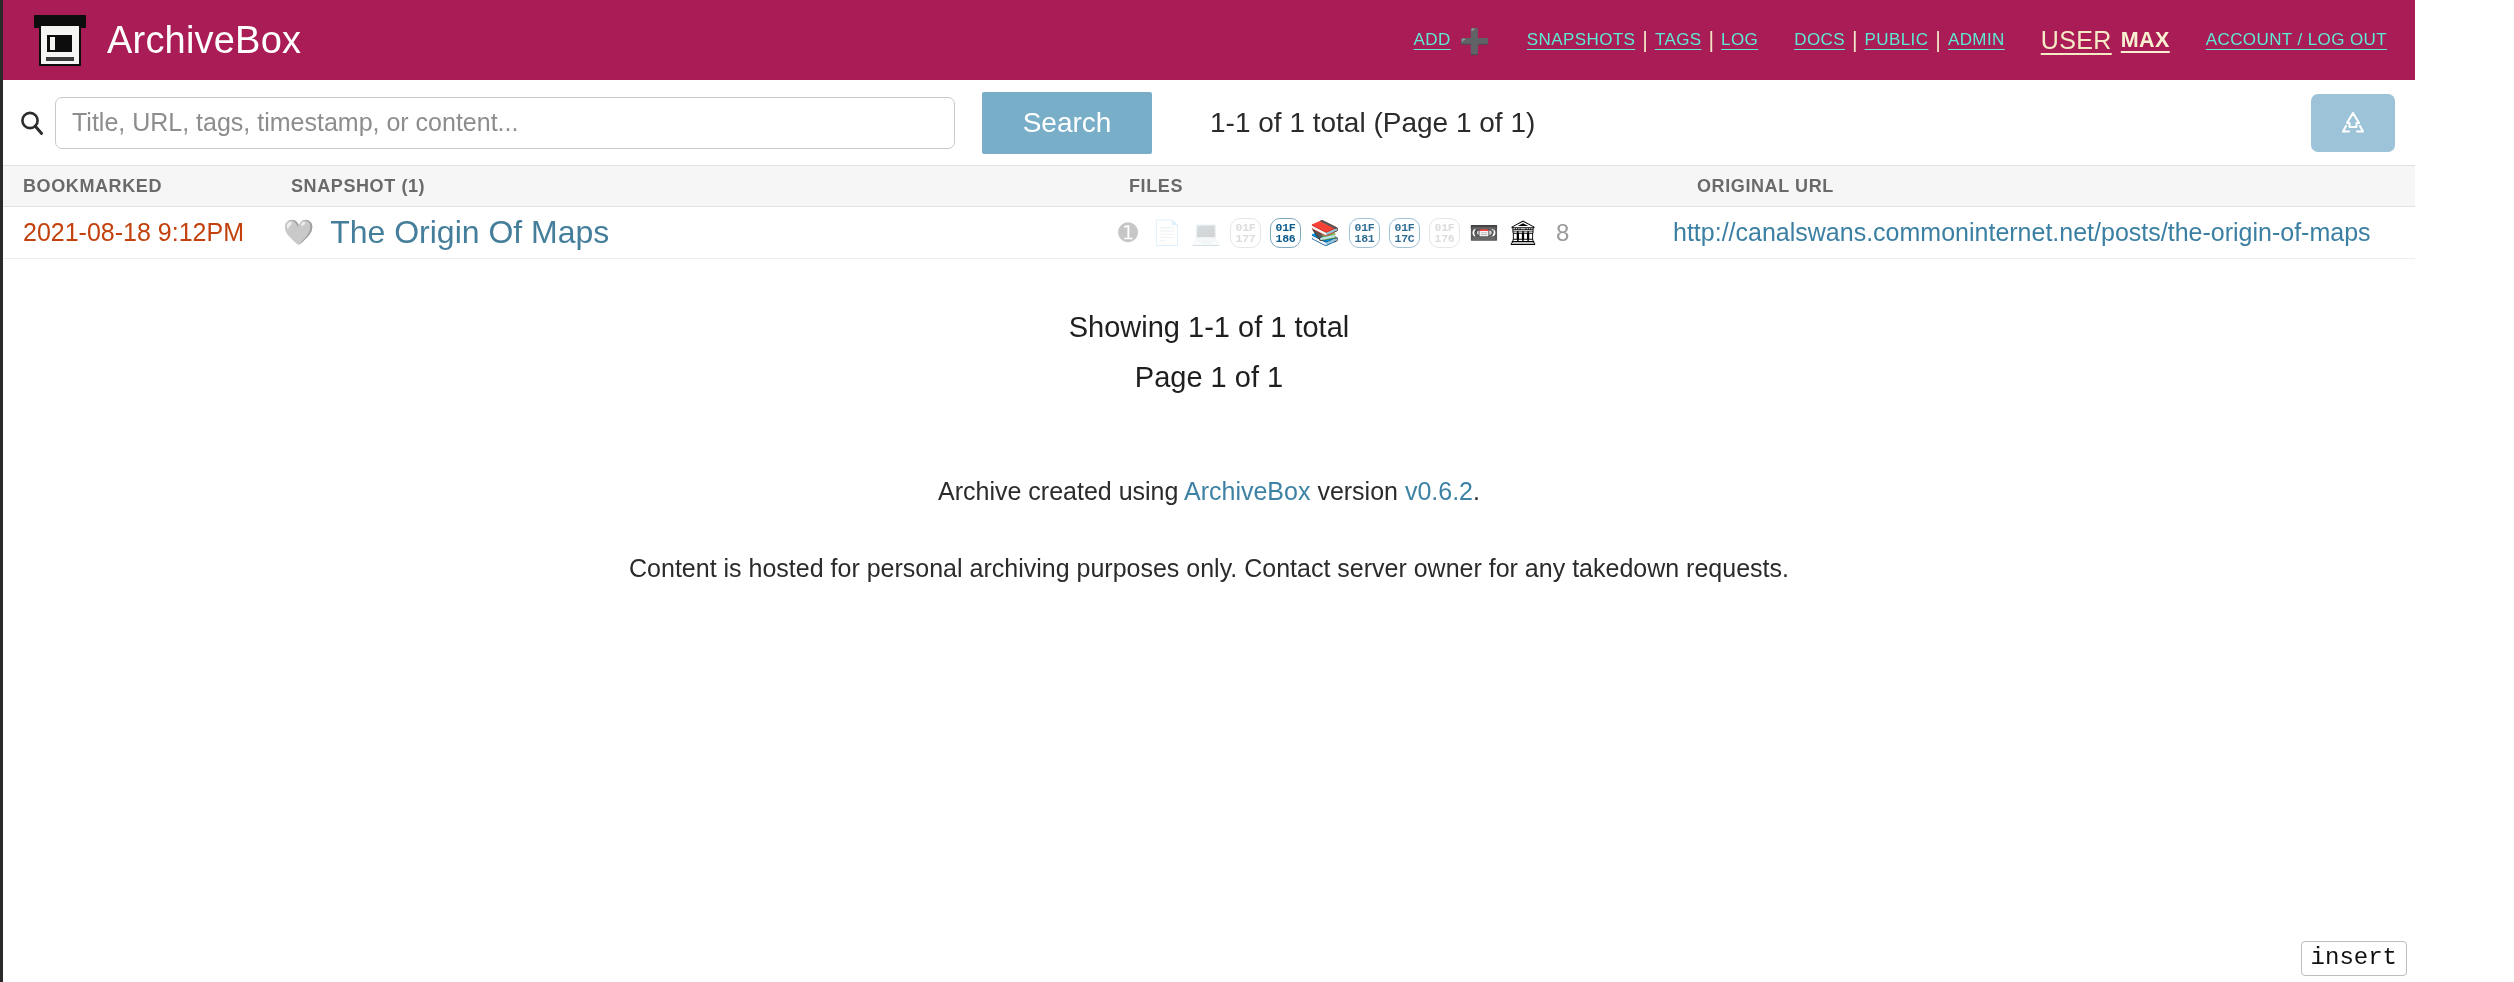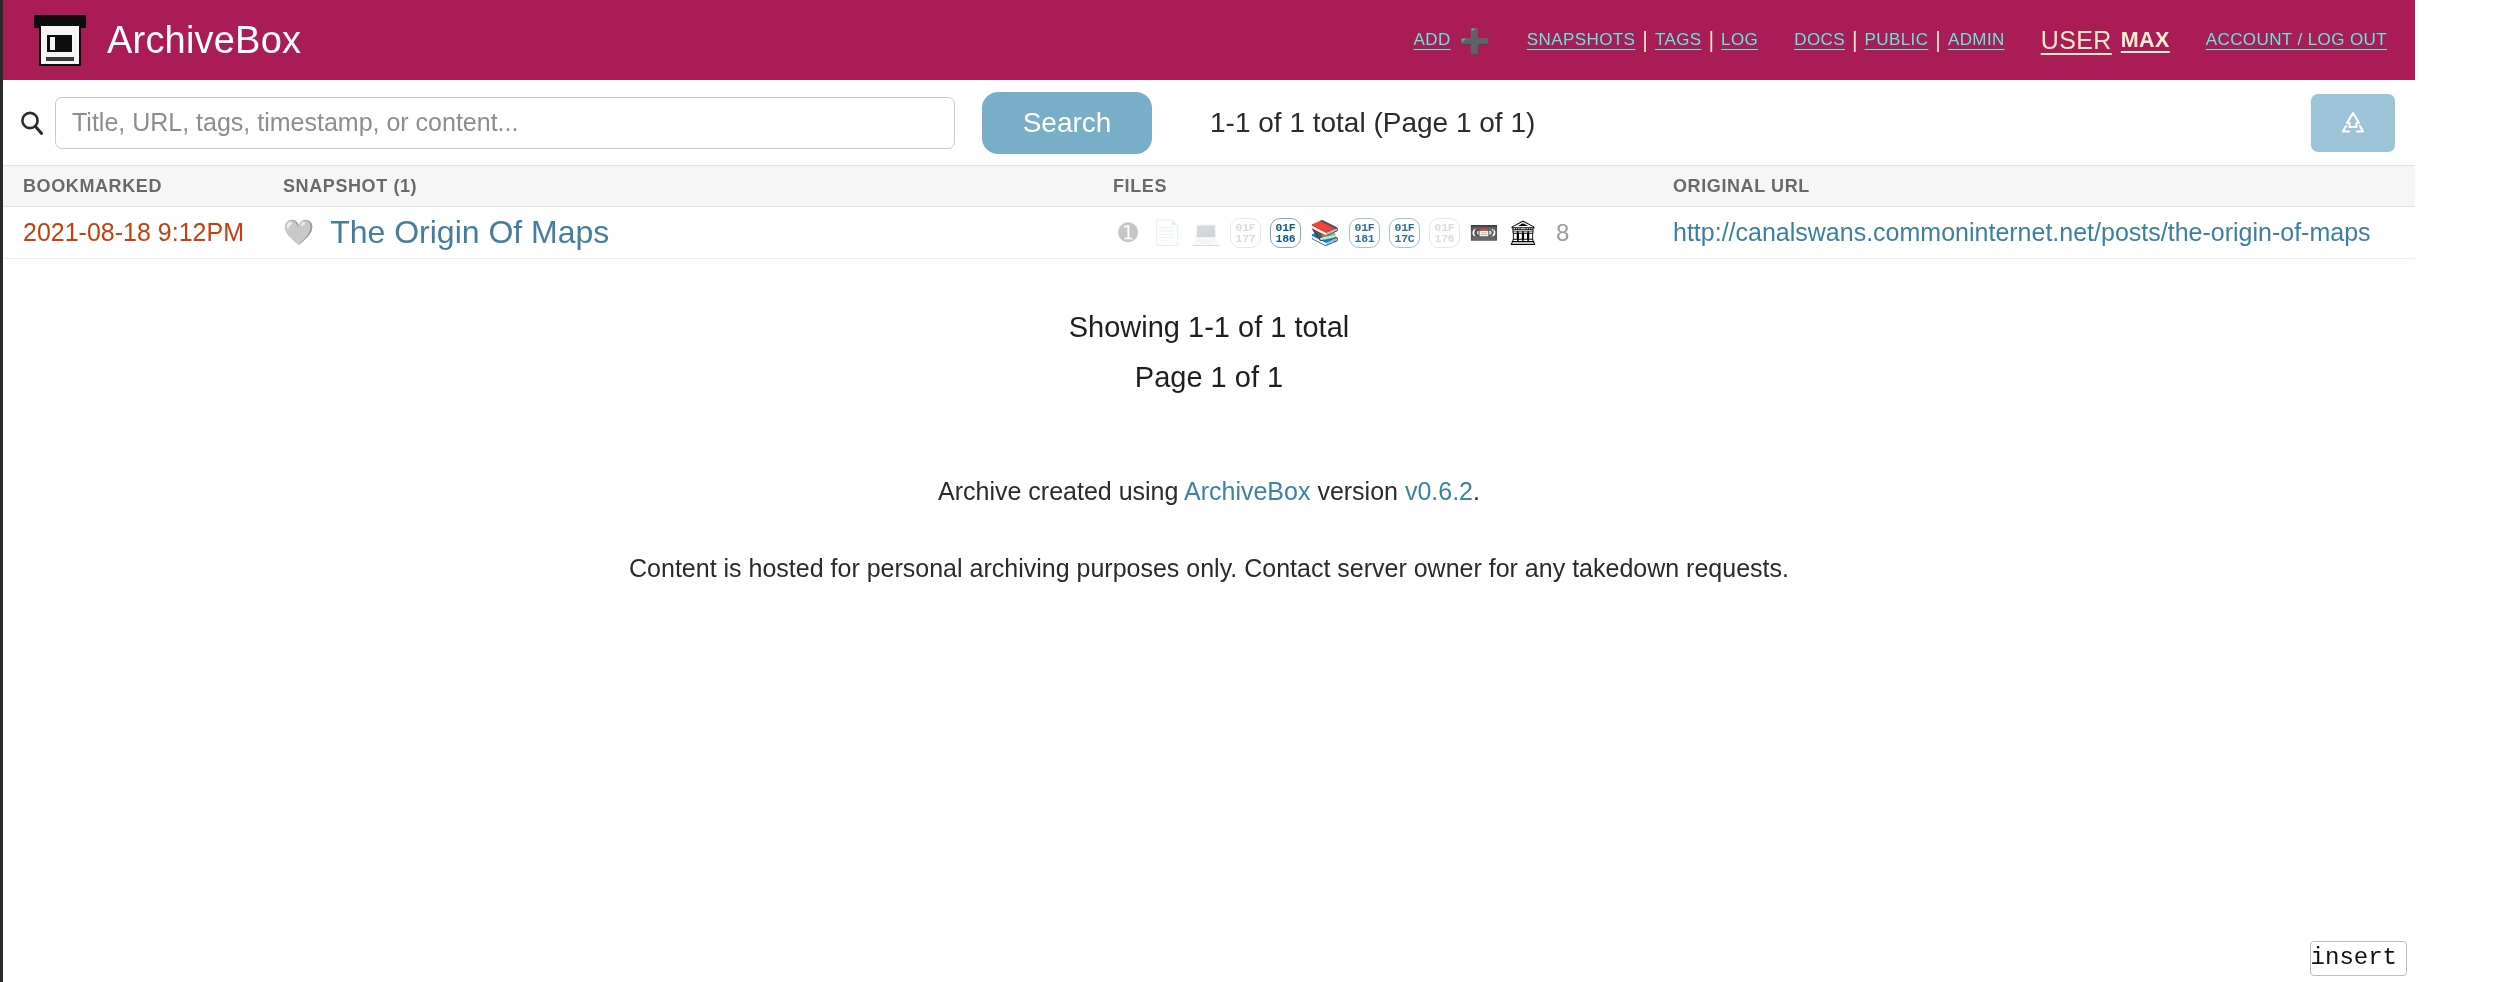--- a/index.html
+++ b/index.html
@@ -147,21 +147,21 @@
     outline: none;
     background: #fff;
   }
   .search-input::placeholder { color: #8d8d8d; }
   .search-btn {
     margin-left: 27px;
     width: 170px; height: 62px;
     background: #79aec8;
     color: #ffffff;
     border: none;
-    border-radius: 16px;
+    border-radius: 2px;
     font-size: 28px;
     font-family: "Liberation Sans", sans-serif;
     cursor: pointer;
   }
   .result-count {
     margin-left: 58px;
     font-size: 28px;
     color: #2b2b2b;
     white-space: nowrap;
   }
@@ -179,20 +179,21 @@
 
   
   .table { width: 100%; }
   .thead {
     display: flex;
     background: #f6f6f6;
     border-top: 1px solid #e2e2e2;
     border-bottom: 1px solid #e2e2e2;
     height: 42px;
     align-items: center;
+    gap: 8px;
   }
   .th {
     font-size: 18px;
     font-weight: bold;
     color: #6a6a6a;
     letter-spacing: 0.6px;
   }
   .col-bookmarked { width: 280px; padding-left: 20px; }
   .col-snapshot   { width: 830px; }
   .col-files      { width: 560px; }
@@ -291,21 +292,21 @@
     font-size: 25px;
     color: #2b2b2b;
   }
 
   .insert-badge {
     position: absolute;
     right: 8px; bottom: 6px;
     border: 1.5px solid #bdbdbd;
     border-radius: 4px;
     background: #ffffff;
-    padding: 4px 9px 5px 0;
+    padding: 4px 9px 5px 9px;
     font-family: "Liberation Mono", monospace;
     font-size: 24px;
     color: #111;
     line-height: 1;
   }
 </style>
 </head>
 <body>
 
 <div class="page">

